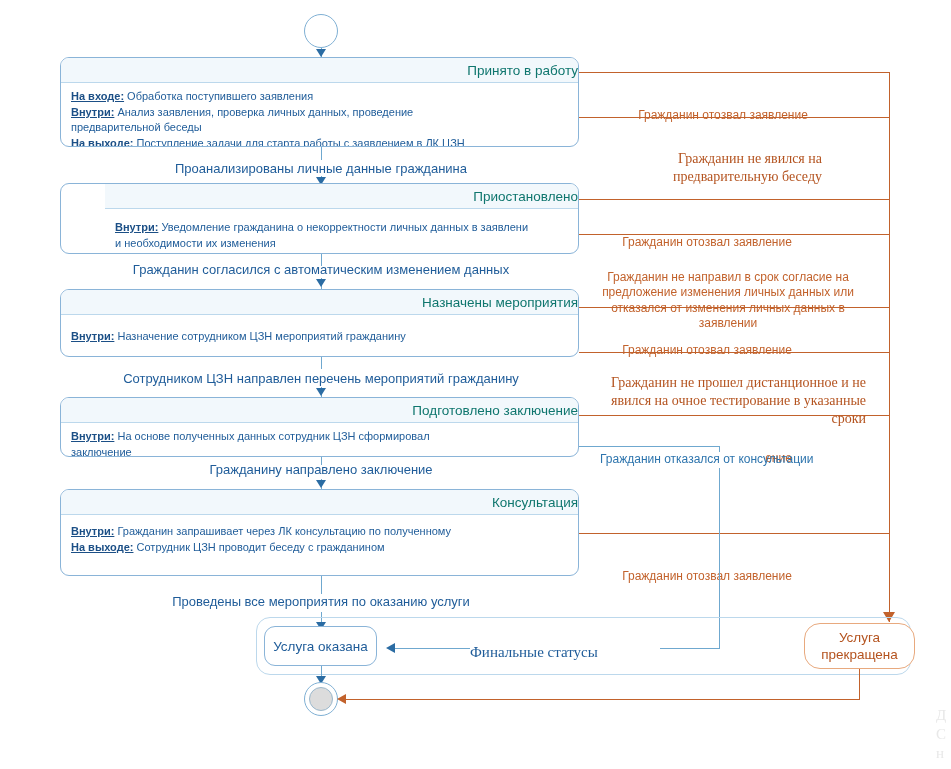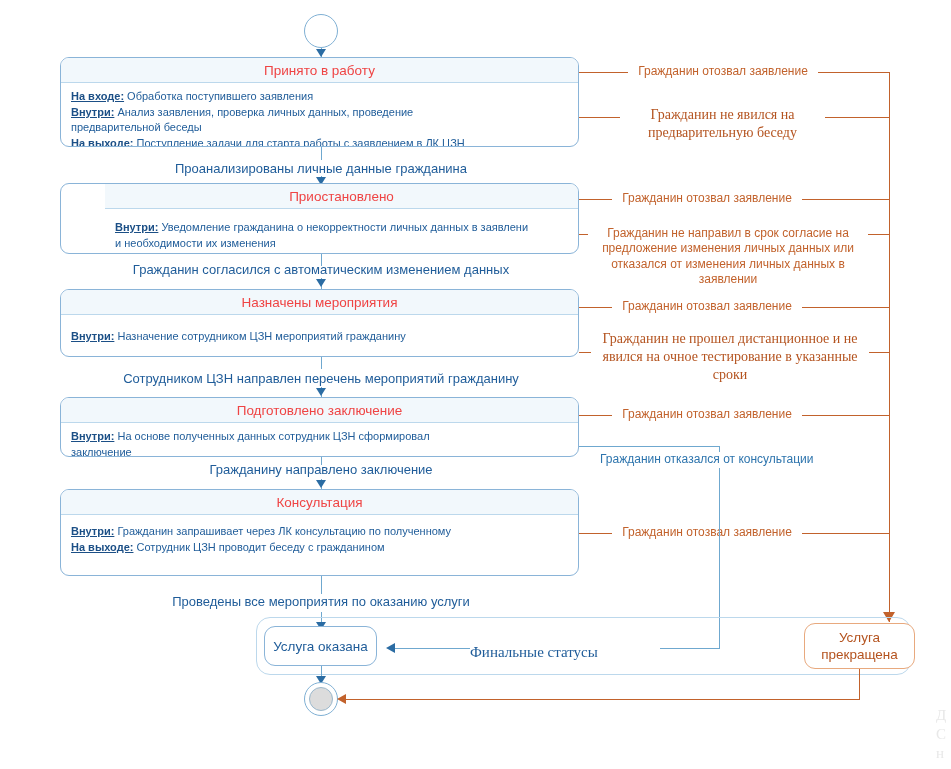--- a/index.html
+++ b/index.html
@@ -17,22 +17,22 @@
     position:absolute;
     border:1px solid #8ab4d8;
     border-radius:9px;
     background:#ffffff;
     box-sizing:border-box;
     overflow:hidden;
   }
   .state .hdr{
     height:25px;
     line-height:25px;
-    text-align:center;
-    color:#ef4444;
+    text-align:right;
+    color:#0f766e;
     font-size:13.5px;
     background:#f2f8fc;
     border-bottom:1px solid #bcd8ec;
     box-sizing:border-box;
     white-space:nowrap;
   }
   .state .body{
     padding:6px 10px 4px 10px;
     font-size:11px;
     color:#1f5c99;
@@ -57,25 +57,27 @@
   
   .olabel{
     position:absolute;
     color:#c2622c;
     font-size:12px;
     text-align:center;
     line-height:1.28;
     background:#ffffff;
     padding:0 3px;
     box-sizing:border-box;
+    margin-top:44px;
   }
   .olabel.serif{
     font-family:"Liberation Serif", serif;
     font-size:14px;
     color:#b4531f;
+    text-align:right;
   }
   .blabel{
     position:absolute;
     color:#2d74ad;
     font-size:12px;
     line-height:1.3;
     background:#ffffff;
     white-space:nowrap;
   }
   .blabel.serif{
@@ -288,21 +290,21 @@
     <span class="ln">Гражданин отказался</span>
     <span class="ln">от консультации</span>
   </div>
 
   <div class="final-container" style="left:256px;top:617px;width:655px;height:58px;"></div>
 
   <div class="final-state" style="left:264px;top:626px;width:113px;height:40px;">
     <span>Услуга оказана</span>
   </div>
 
-  <div class="final-state term" style="left:804px;top:623px;width:111px;height:46px;">
+  <div class="final-state term" style="left:804px;top:623px;width:111px;height:46px;border-radius:16px;">
     <span>
       <span>Услуга</span><br>
       <span>прекращена</span>
     </span>
   </div>
 
   <div class="blabel serif" style="left:470px;top:643px;width:190px;">Финальные статусы</div>
 
   <div class="vb" style="left:321px;top:666px;height:19px;"></div>
   <div class="arrow-down" style="left:316px;top:676px;"></div>

